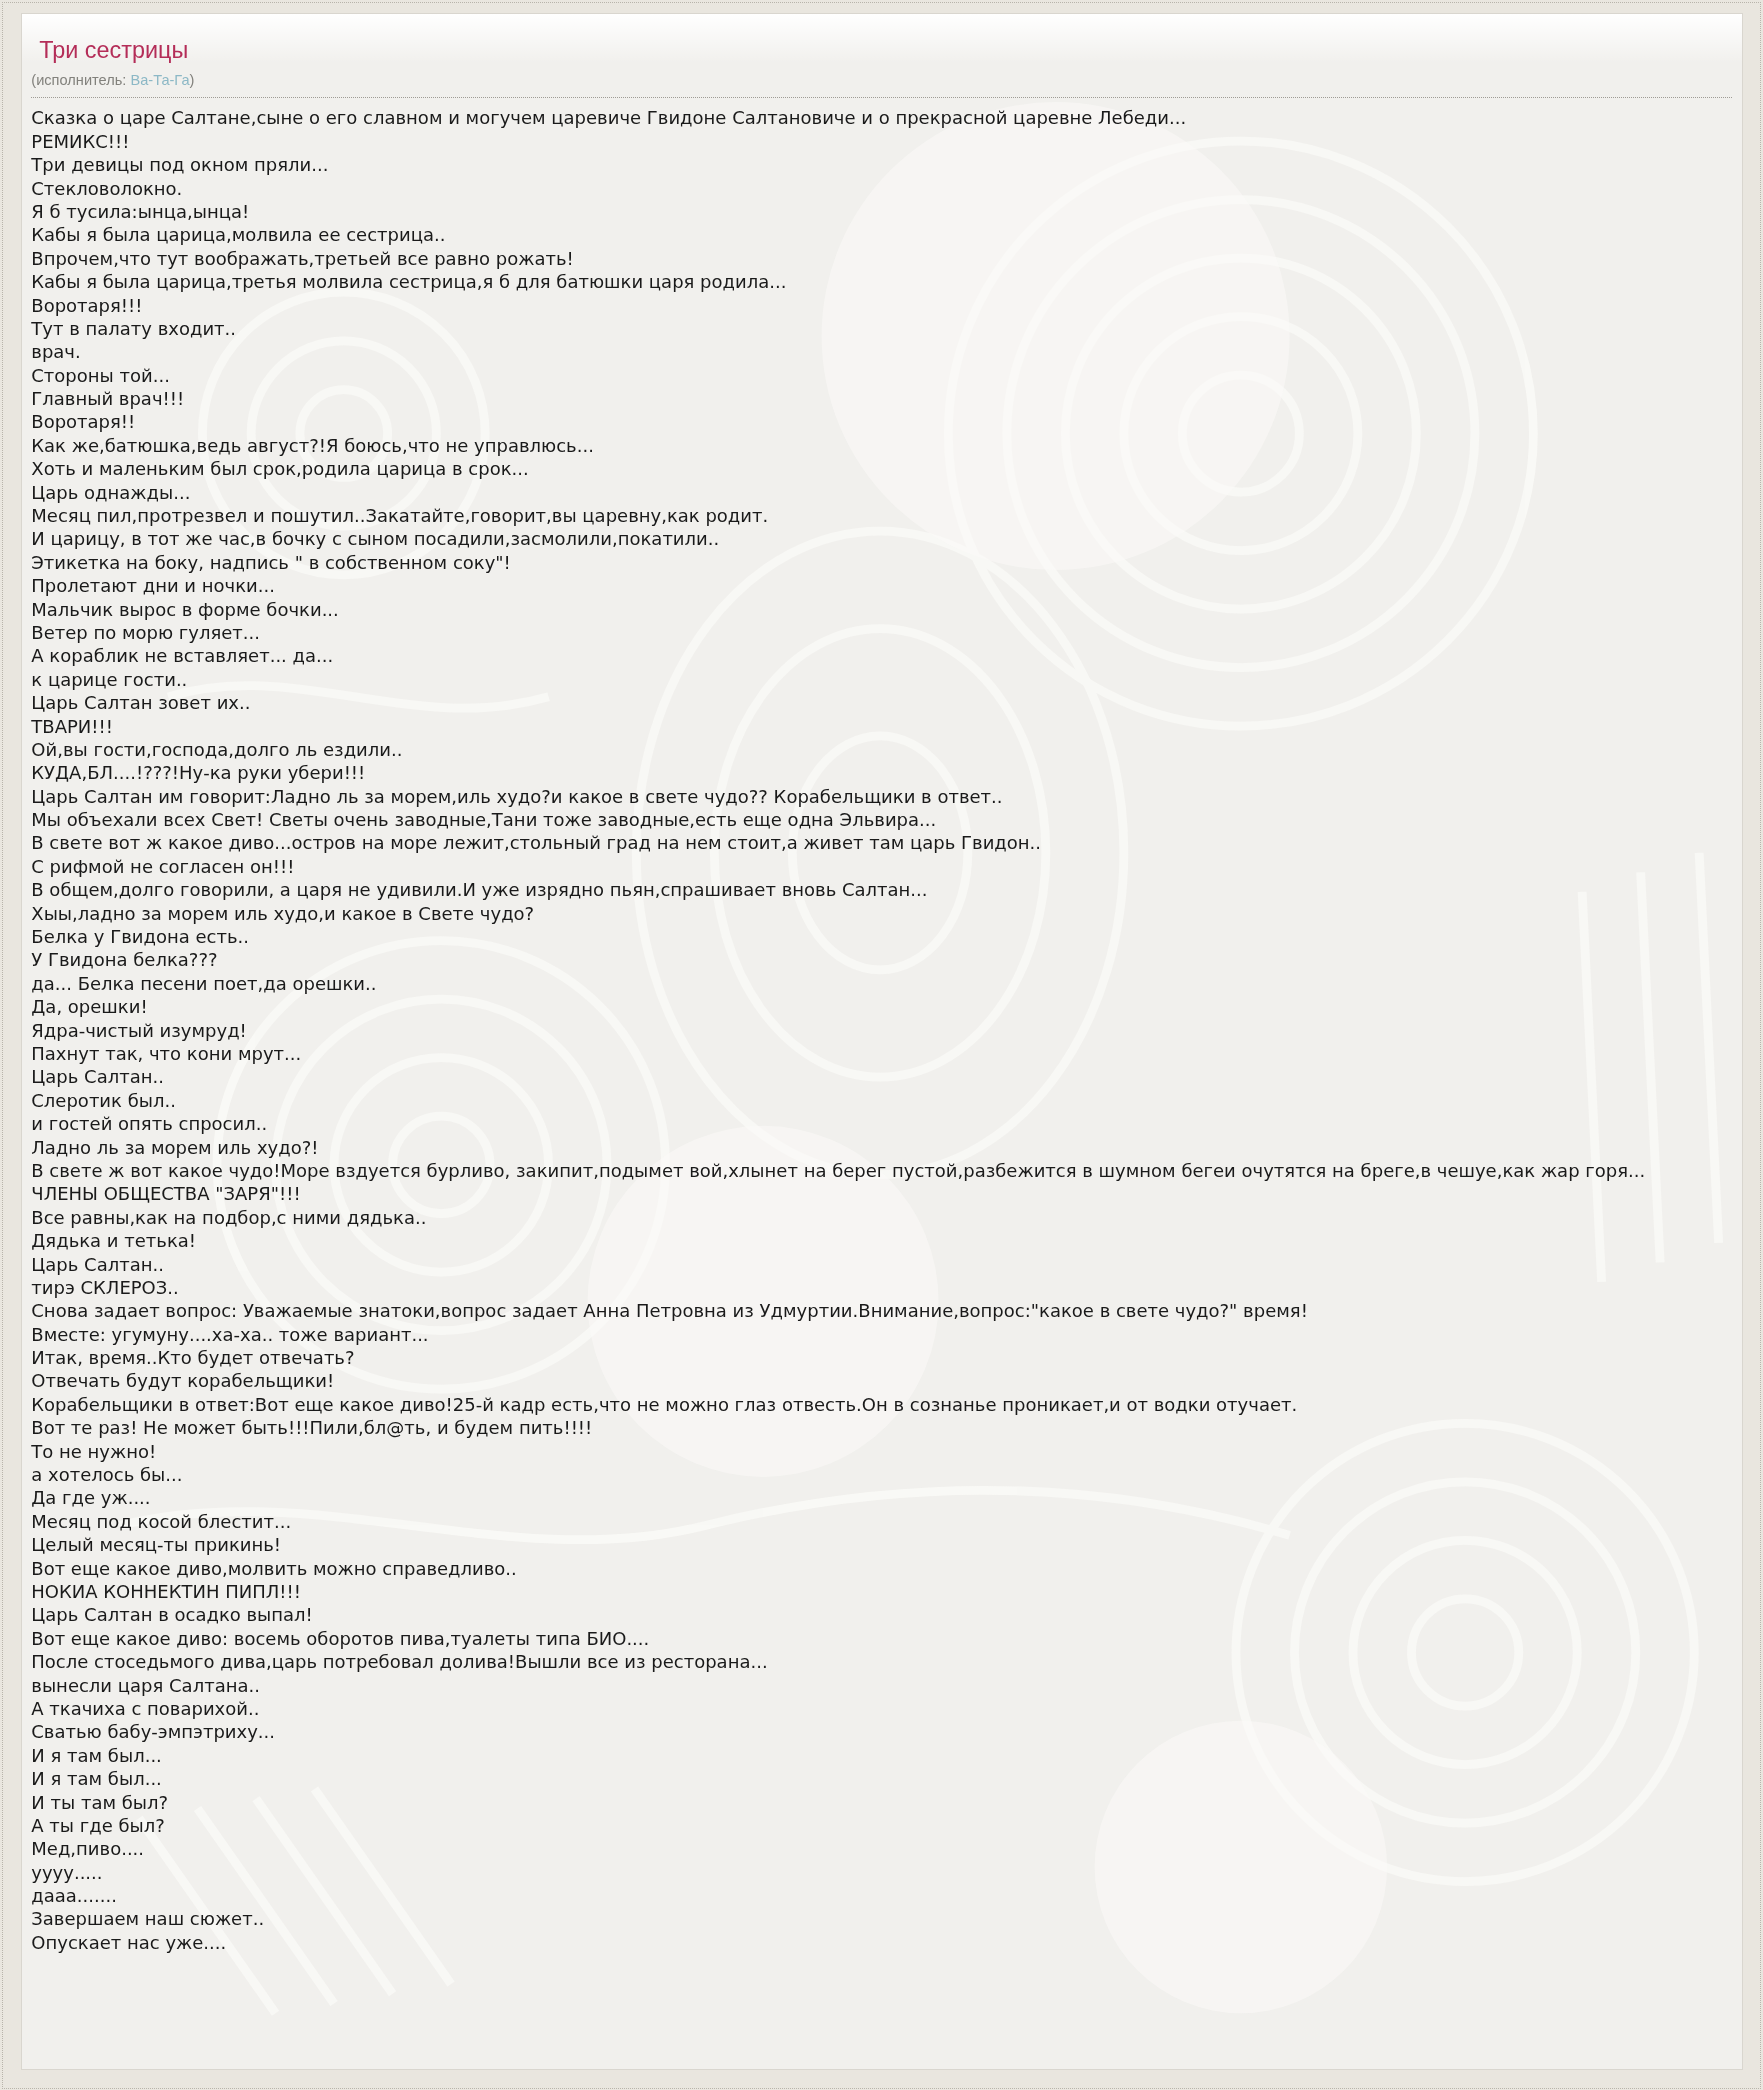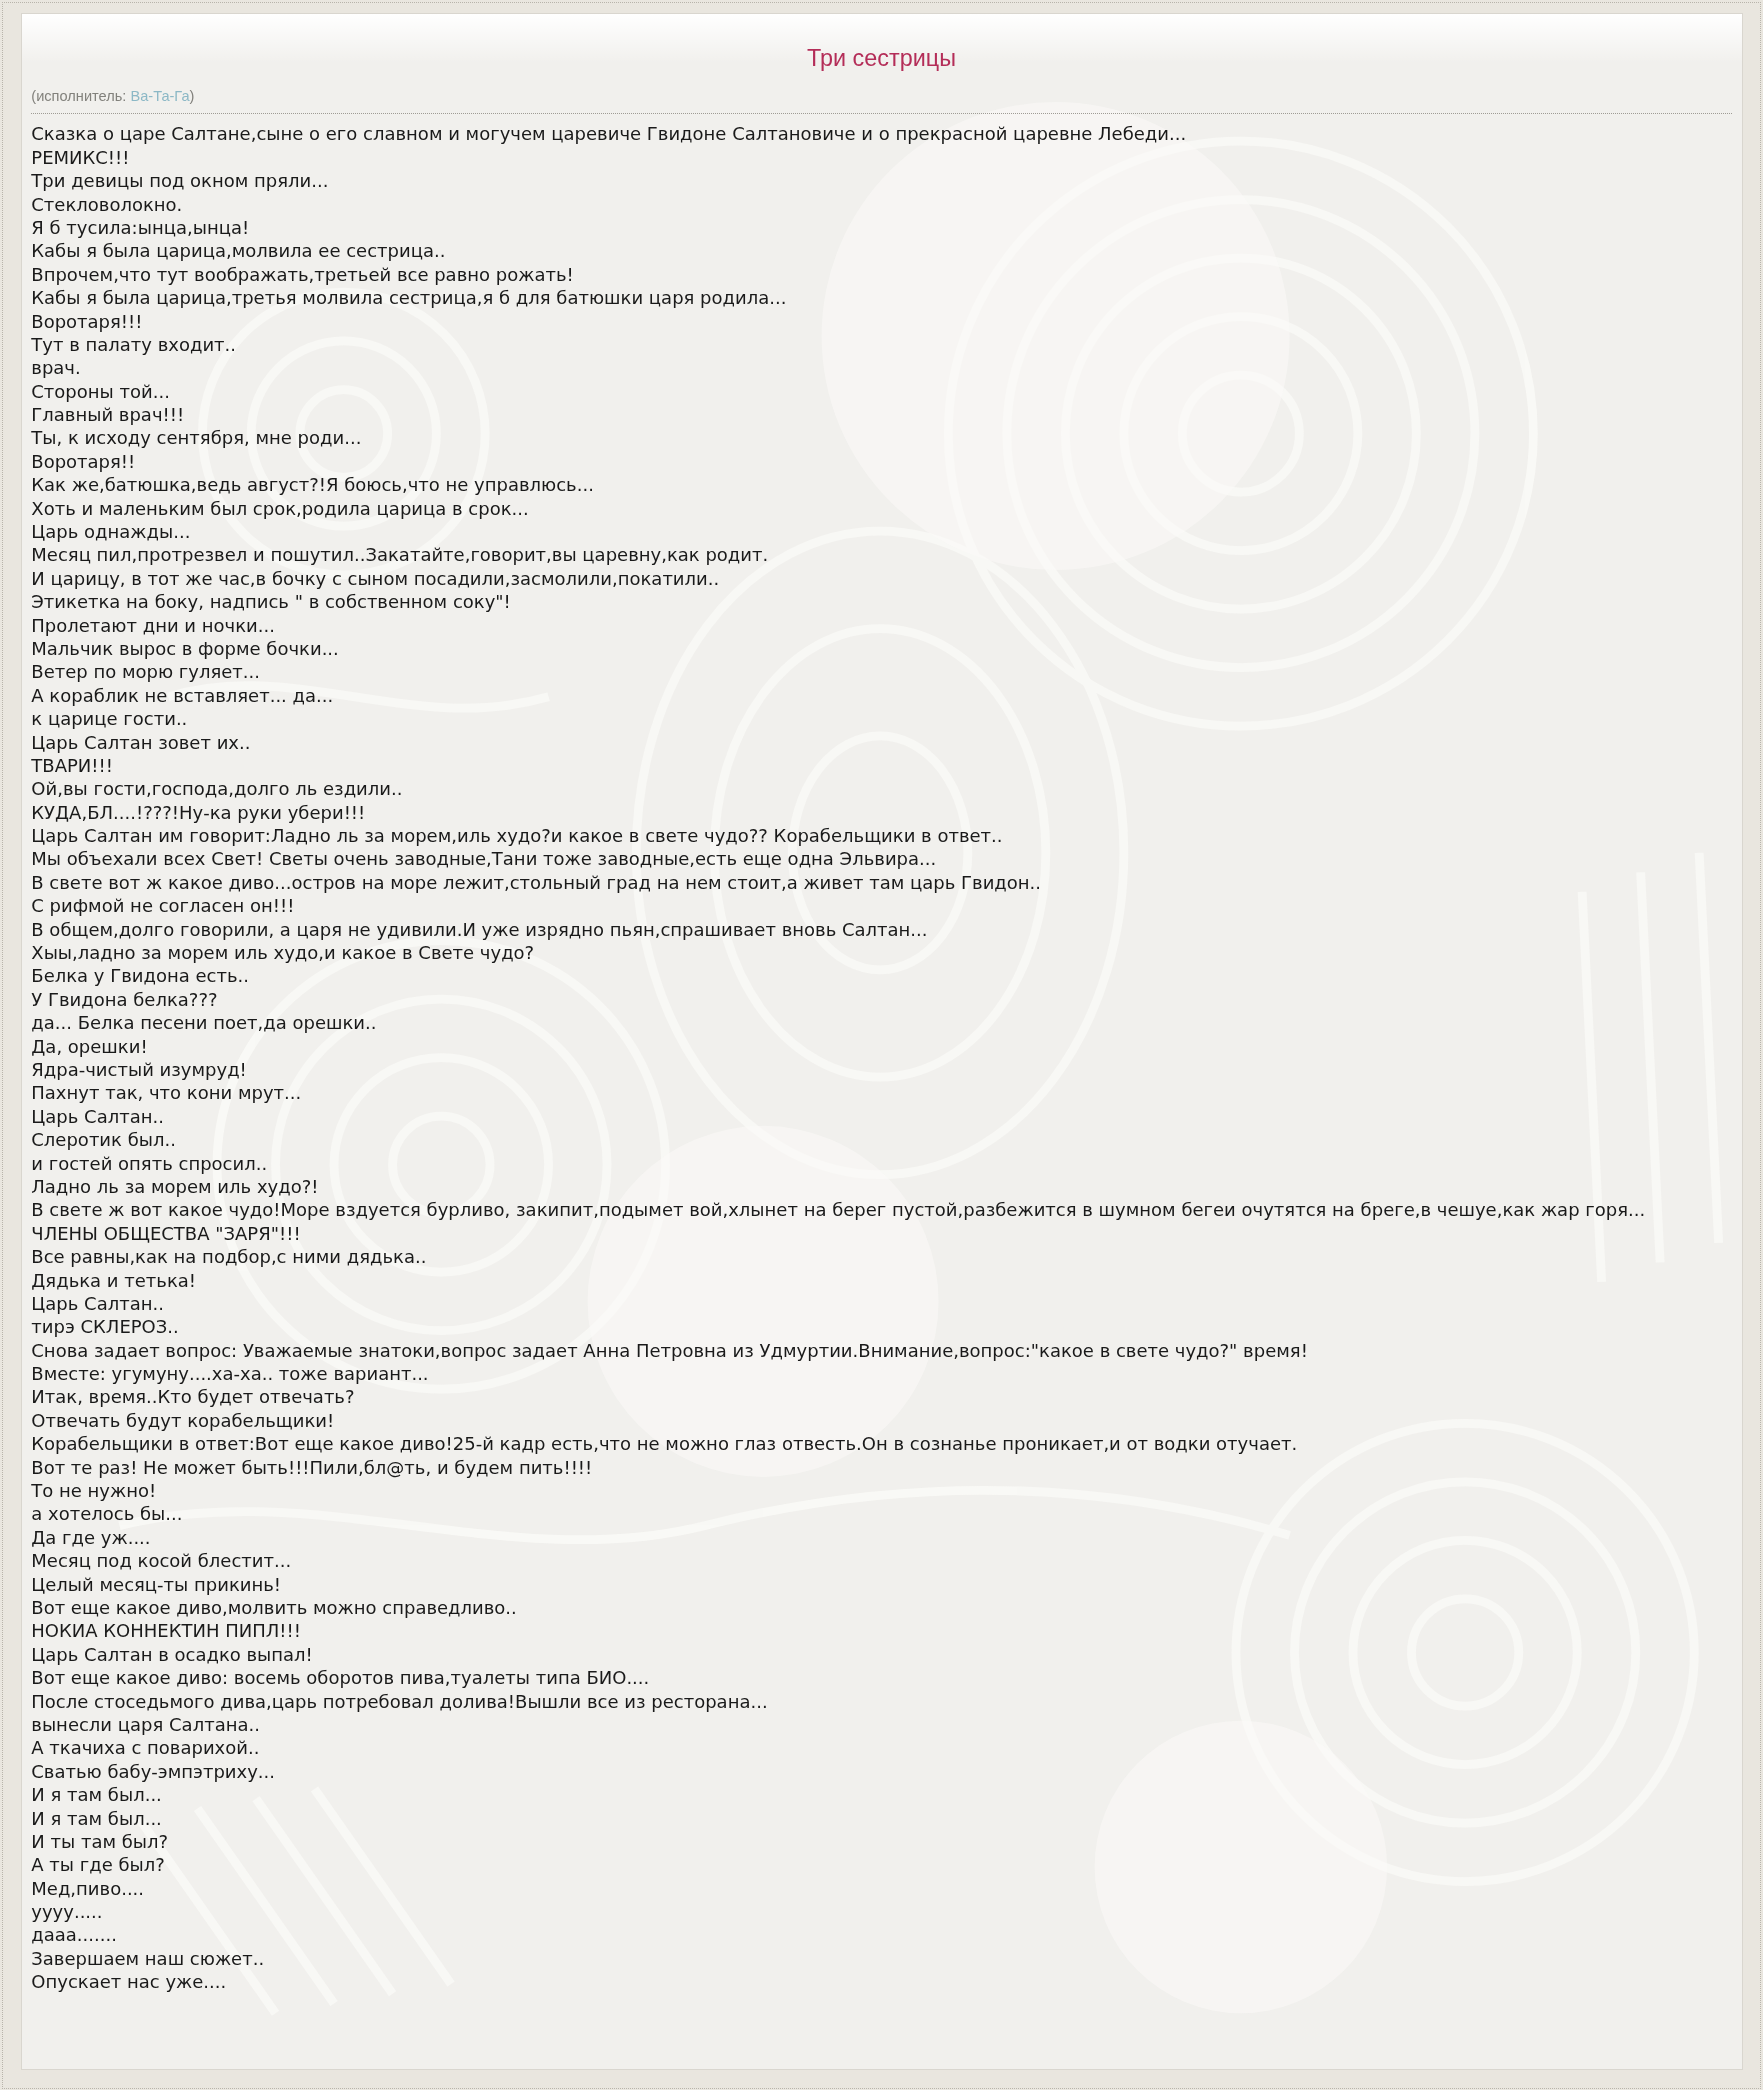--- a/index.html
+++ b/index.html
@@ -20,23 +20,22 @@
   }
   .panel-topshine{
     position:absolute;left:0;top:0;right:0;height:49px;
     background:linear-gradient(#ffffff, rgba(255,255,255,0));z-index:1;
     pointer-events:none;
   }
   .watermark{position:absolute;left:0;top:0;width:100%;height:100%;z-index:0;pointer-events:none;}
   .watermark svg{position:absolute;left:0;top:0;}
   .content{position:relative;z-index:2;padding:15.6px 9.8px 0 9.8px;}
   .song-title{
-    margin:16px;font-size:23.4px;line-height:26px;font-weight:400;
+    margin:8px;font-size:23.4px;line-height:26px;font-weight:400;
     font-family:"Liberation Sans","DejaVu Sans",sans-serif;
-    text-align:center;
   }
   .artist-row{font-size:14.6px;line-height:18.5px;color:#82817c;margin-top:1px;
     font-family:"Liberation Sans","DejaVu Sans",sans-serif;}
   .artist-link{text-decoration:none;cursor:pointer;}
   .separator{border-bottom:1px dotted #9f9c95;margin-top:6.8px;}
   .lyrics{margin-top:8.8px;font-size:18px;color:#1a1a1a;}
   .lyric-line{height:23.4px;line-height:23.4px;white-space:nowrap;}
 </style>
 </head>
 <body>
@@ -101,21 +100,20 @@
         <div class="lyric-line">Стекловолокно.</div>
         <div class="lyric-line">Я б тусила:ынца,ынца!</div>
         <div class="lyric-line">Кабы я была царица,молвила ее сестрица..</div>
         <div class="lyric-line">Впрочем,что тут воображать,третьей все равно рожать!</div>
         <div class="lyric-line">Кабы я была царица,третья молвила сестрица,я б для батюшки царя родила...</div>
         <div class="lyric-line">Воротаря!!!</div>
         <div class="lyric-line">Тут в палату входит..</div>
         <div class="lyric-line">врач.</div>
         <div class="lyric-line">Стороны той...</div>
         <div class="lyric-line">Главный врач!!!</div>
-        <div class="lyric-line">Ты, к исходу сентября, мне роди...</div>
         <div class="lyric-line">Воротаря!!</div>
         <div class="lyric-line">Как же,батюшка,ведь август?!Я боюсь,что не управлюсь...</div>
         <div class="lyric-line">Хоть и маленьким был срок,родила царица в срок...</div>
         <div class="lyric-line">Царь однажды...</div>
         <div class="lyric-line">Месяц пил,протрезвел и пошутил..Закатайте,говорит,вы царевну,как родит.</div>
         <div class="lyric-line">И царицу, в тот же час,в бочку с сыном посадили,засмолили,покатили..</div>
         <div class="lyric-line">Этикетка на боку, надпись " в собственном соку"!</div>
         <div class="lyric-line">Пролетают дни и ночки...</div>
         <div class="lyric-line">Мальчик вырос в форме бочки...</div>
         <div class="lyric-line">Ветер по морю гуляет...</div>

